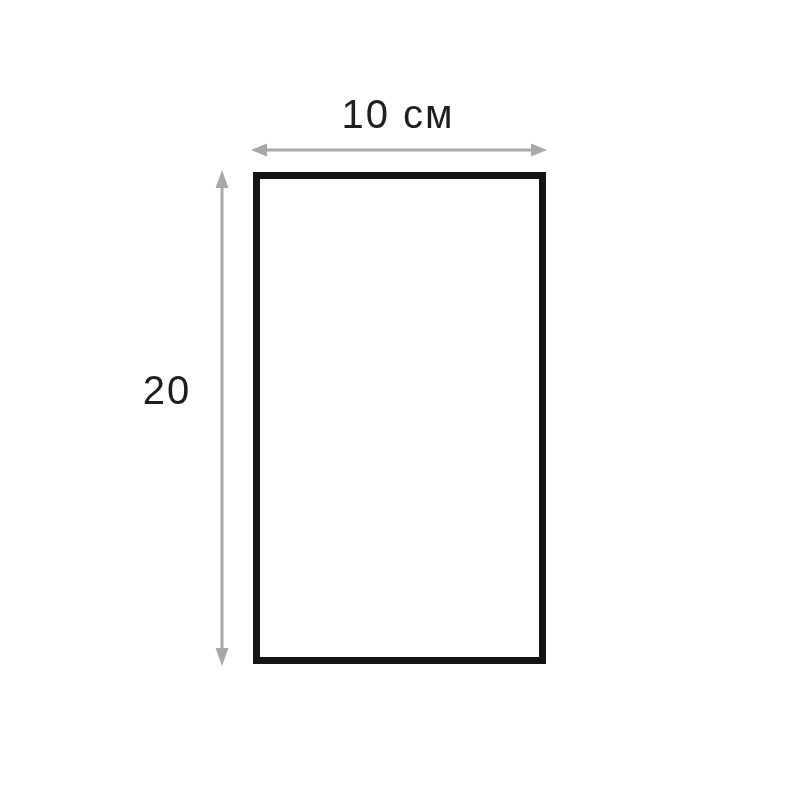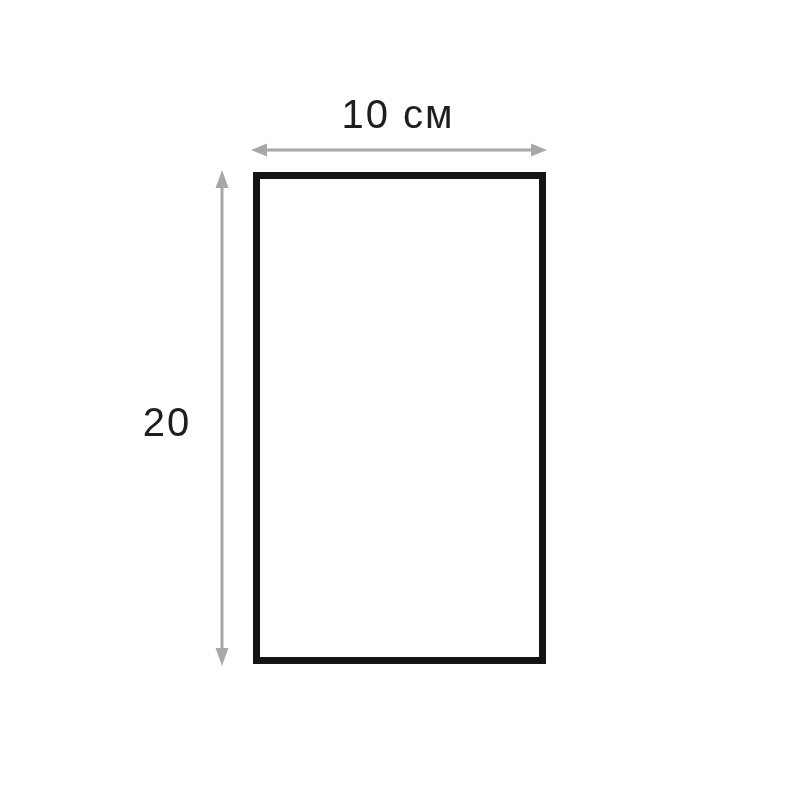--- a/index.html
+++ b/index.html
@@ -57,21 +57,21 @@
     line-height: 1.12;
     user-select: none;
   }
   .width-label {
     left: 298px;
     top: 92px;
     width: 200px;
   }
   .height-label {
     left: 117px;
-    top: 400px;
+    top: 368px;
     width: 100px;
   }
   svg { display: block; width: 100%; height: 100%; }
 </style>
 </head>
 <body>
 
 <div class="stage">
 
   <div class="rect-shape"></div>

